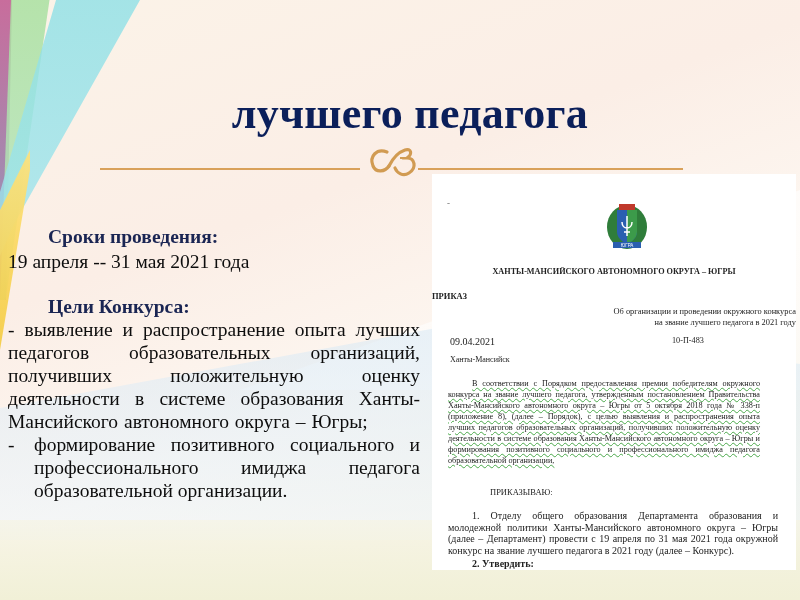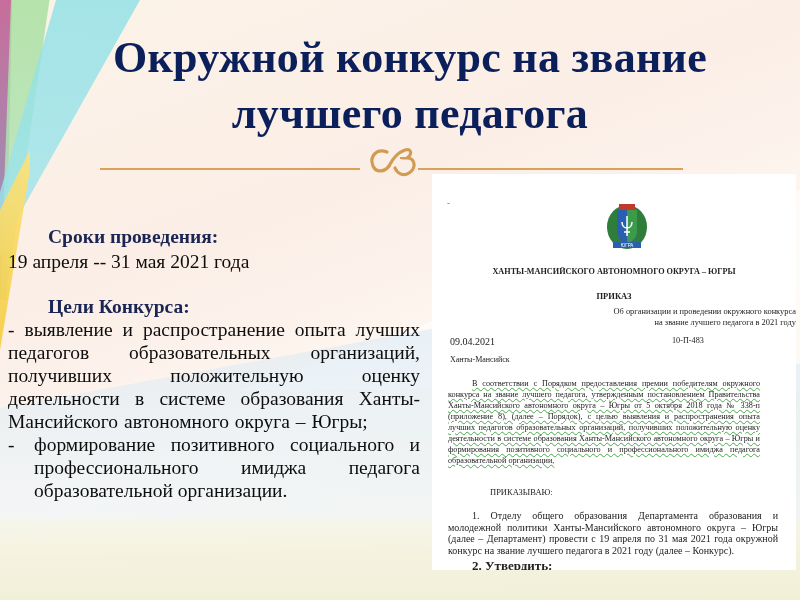--- a/index.html
+++ b/index.html
@@ -45,54 +45,54 @@
   .goal2 .txt { text-align: justify; }
 
   .doc {
     position: absolute; left: 432px; top: 174px; width: 364px; height: 396px;
     background: #ffffff; color: #222; font-family: "Liberation Serif", serif;
     overflow: hidden;
   }
   .doc .dash-mark { position: absolute; left: 15px; top: 24px; font-size: 9px; color:#666; }
   .emblem { position: absolute; left: 173px; top: 28px; width: 44px; height: 50px; }
   .doc .dept { position: absolute; top: 81px; left: 0; width: 100%; text-align: center; font-weight: bold; font-size: 8.2px; line-height: 11px; color: #222; }
-  .doc .order { position: absolute; top: 117px; left: 0; width: 100%; text-align: center; font-weight: bold; font-size: 8.5px; }
+  .doc .order { position: absolute; top: 117px; left: 0; width: 100%; font-weight: bold; font-size: 8.5px; }
   .doc .subj { position: absolute; top: 132px; left: 0; width: 100%; text-align: right; font-size: 8.4px; line-height: 11px; }
   .doc .date { position: absolute; top: 162px; left: 18px; font-size: 10px; }
   .doc .num { position: absolute; top: 162px; left: 240px; font-size: 8.2px; }
   .doc .city { position: absolute; top: 181px; left: 18px; font-size: 8px; text-align: right; }
   .doc .para {
     position: absolute; top: 204px; left: 32px; width: 312px; font-size: 8.2px; line-height: 11px;
     text-align: justify; text-indent: 24px; text-decoration: underline; text-decoration-color: #4aa84a;
     text-decoration-style: wavy; text-decoration-thickness: 0.5px; text-underline-offset: 1px; margin-left: -16px;
   }
   .doc .decree { position: absolute; top: 313px; left: 58px; font-size: 8.5px; }
   .doc .item1 {
     position: absolute; top: 336px; left: 16px; width: 330px; font-size: 10px; line-height: 11.5px;
     text-align: justify; text-indent: 24px;
   }
-  .doc .item2 { position: absolute; top: 384px; left: 40px; font-size: 13px; }
+  .doc .item2 { position: absolute; top: 384px; left: 40px; font-size: 10px; }
   .doc .item2 b { font-weight: bold; }
   .doc .item21 { position: absolute; top: 395px; left: 40px; font-size: 8px; color: #444; white-space: nowrap; }
 </style>
 </head>
 <body>
 
 <div class="bg">
   <div class="ray ray-pink"></div>
   <div class="ray ray-green"></div>
   <div class="ray ray-cyan"></div>
   <div class="ray ray-yellow"></div>
   <div class="ray ray-white"></div>
   <div class="ray ray-blue"></div>
   <div class="ray ray-bottom"></div>
 </div>
 
 <h1 class="title">
-  <span>Окружной конкурс на звание</span><br>
+  <br>
   <span>лучшего педагога</span>
 </h1>
 
 <div class="divider left"></div>
 <div class="ornament">
   <svg width="60" height="40" viewBox="0 0 60 40">
     <path d="M22 12 C12 8 4 16 8 26 C11 33 20 32 24 26" fill="none" stroke="#d19b52" stroke-width="3.2" stroke-linecap="round"></path>
     <path d="M24 26 C28 18 34 12 40 10 C46 8 48 14 42 18 C50 18 52 28 44 33 C38 37 32 33 30 28" fill="none" stroke="#d19b52" stroke-width="3.2" stroke-linecap="round"></path>
     <path d="M35 18 L44 18" stroke="#d19b52" stroke-width="2"></path>
   </svg>

